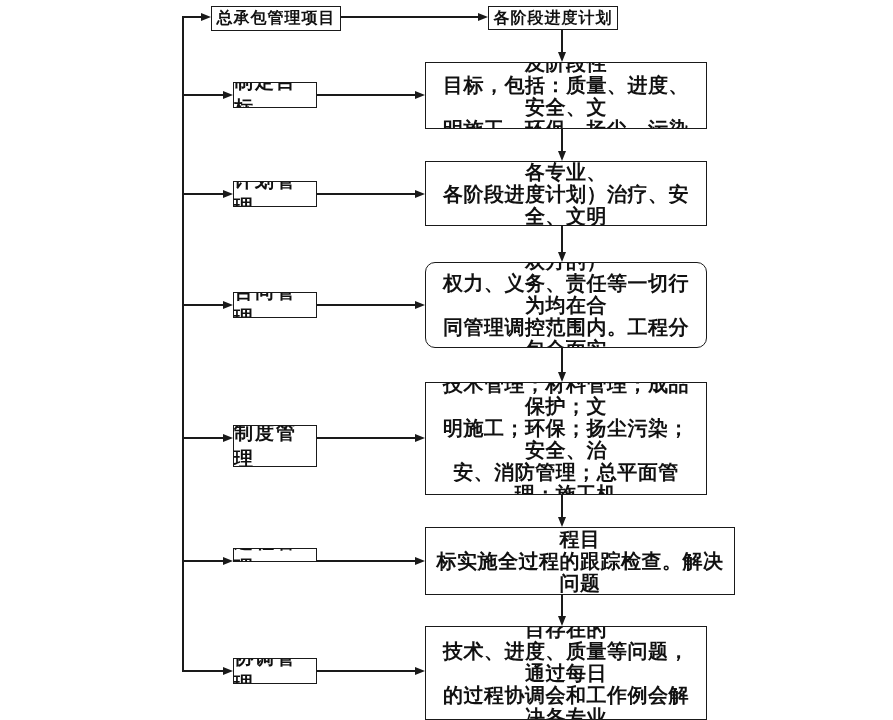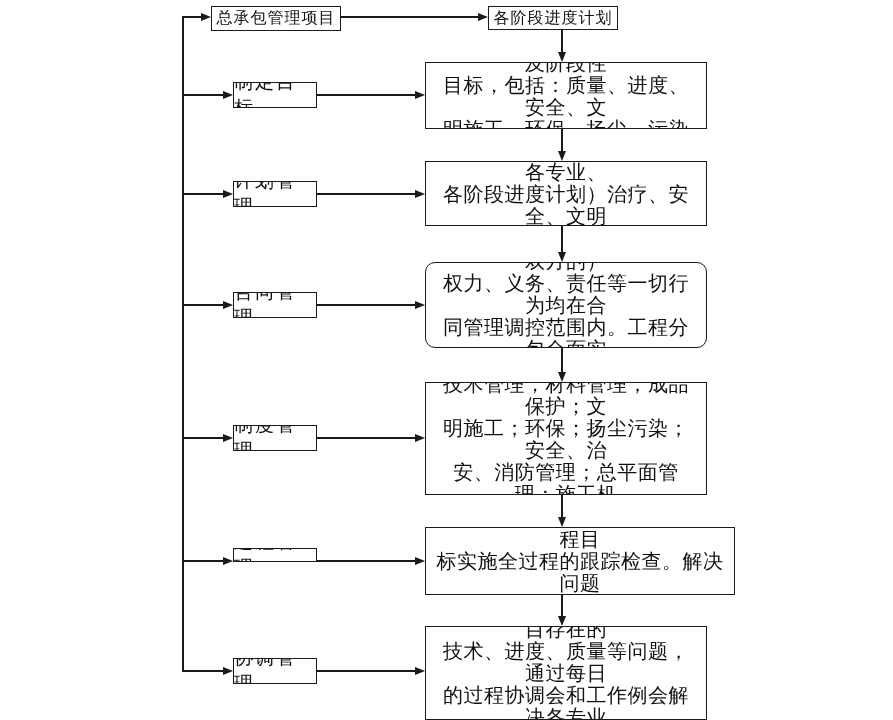--- a/index.html
+++ b/index.html
@@ -5,20 +5,21 @@
   html,body{margin:0;padding:0;background:#ffffff;}
   .canvas{
     position:relative;width:893px;height:720px;background:#ffffff;
     font-family:"Liberation Serif","DejaVu Serif",serif;color:#111111;
     overflow:hidden;
   }
   .box{
     position:absolute;border:1px solid #1a1a1a;background:#ffffff;
     box-sizing:border-box;display:flex;align-items:center;justify-content:center;
     overflow:hidden;
+    font-weight:bold;
   }
   .top-box{font-size:16px;letter-spacing:1px;}
   .label-box{font-size:19px;letter-spacing:2px;}
   .content-box{justify-content:flex-start;padding:0 7px;}
   .content-text{
     white-space:pre-line;font-size:20px;line-height:22px;letter-spacing:0.5px;
     text-align:center;width:100%;
   }
   .hl{position:absolute;height:2px;background:#1a1a1a;}
   .vl{position:absolute;width:2px;background:#1a1a1a;}
@@ -86,21 +87,21 @@
     <span class="content-text">建议全过程（业主、投标方双方的）
 权力、义务、责任等一切行为均在合
 同管理调控范围内。工程分包全面实
 现合同管理。</span>
   </div>
   <div class="vl" style="left:561px;top:348px;height:24px;"></div>
   <div class="ad" style="left:558px;top:372px;"></div>
 
   <div class="hl" style="left:182px;top:437px;width:41px;"></div>
   <div class="ar" style="left:223px;top:434px;"></div>
-  <div class="box label-box" style="left:233px;top:425px;width:84px;height:26px;">制度管理</div>
+  <div class="box label-box" style="left:233px;top:425px;width:84px;height:42px;">制度管理</div>
   <div class="hl" style="left:317px;top:437px;width:98px;"></div>
   <div class="ar" style="left:415px;top:434px;"></div>
   <div class="box content-box" style="left:425px;top:382px;width:282px;height:113px;">
     <span class="content-text">分包进退场；质量管理；进度计划；
 技术管理；材料管理；成品保护；文
 明施工；环保；扬尘污染；安全、治
 安、消防管理；总平面管理；施工机
 械管理等制度，工作例会制度。</span>
   </div>
   <div class="vl" style="left:561px;top:495px;height:22px;"></div>

